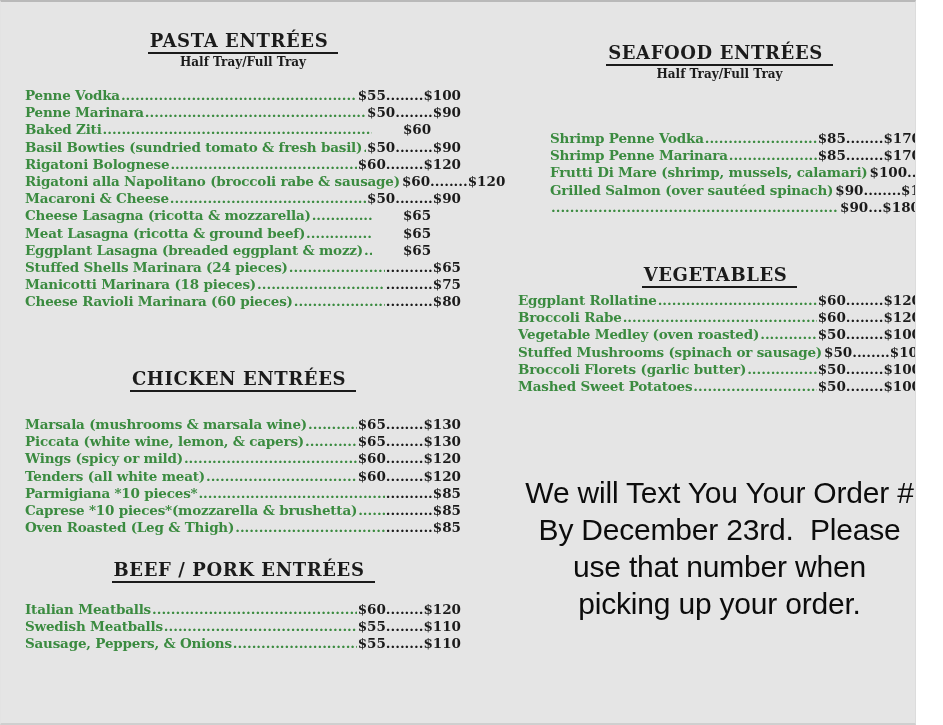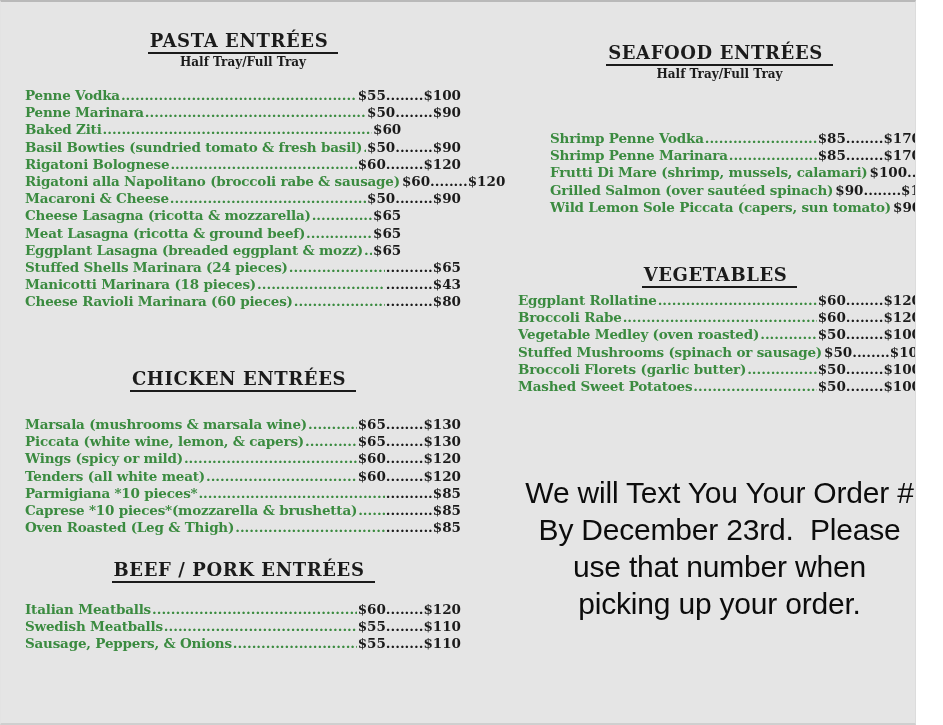--- a/index.html
+++ b/index.html
@@ -57,21 +57,21 @@
   .row {
     display: flex;
     align-items: baseline;
     line-height: 17.2px;
     font-size: 13.5px;
     font-weight: bold;
     white-space: nowrap;
   }
   .name   { flex: 0 0 auto; color: var(--green); letter-spacing: -0.2px; }
   .leader { flex: 1 1 auto; overflow: hidden; color: var(--green); margin: 0 1px; }
-  .cluster   { flex: 0 0 auto; color: #1b1b1b; text-align: left; }
+  .cluster   { flex: 0 0 auto; color: #1b1b1b; text-align: center; }
   .col-left  .cluster { min-width: 88px; }
   .col-right .cluster { min-width: 82px; }
   .sep       { color: #1b1b1b; }
   .price-end { flex: 0 0 auto; color: #1b1b1b; }
 
   .notice {
     position: absolute;
     top: 472px;
     left: -25px;
     right: -25px;
@@ -150,21 +150,21 @@
           <div class="row">
             <span class="name">Stuffed Shells Marinara (24 pieces)</span>
             <span class="leader">........................................................................................................................................................</span>
             <span class="sep">..........</span>
             <span class="price-end">$65</span>
           </div>
           <div class="row">
             <span class="name">Manicotti Marinara (18 pieces)</span>
             <span class="leader">........................................................................................................................................................</span>
             <span class="sep">..........</span>
-            <span class="price-end">$43</span>
+            <span class="price-end">$75</span>
           </div>
           <div class="row">
             <span class="name">Cheese Ravioli Marinara (60 pieces)</span>
             <span class="leader">........................................................................................................................................................</span>
             <span class="sep">..........</span>
             <span class="price-end">$80</span>
           </div>
         </div>
     </section>
 
@@ -261,21 +261,20 @@
             <span class="name">Frutti Di Mare (shrimp, mussels, calamari)</span>
             <span class="leader">........................................................................................................................................................</span>
             <span class="cluster"><span class="half">$100</span><span class="sep">.....</span><span class="full">$200</span></span>
           </div>
           <div class="row">
             <span class="name">Grilled Salmon (over sautéed spinach)</span>
             <span class="leader">........................................................................................................................................................</span>
             <span class="cluster"><span class="half">$90</span><span class="sep">........</span><span class="full">$180</span></span>
           </div>
           <div class="row">
-            <span class="name">Wild Lemon Sole Piccata (capers, sun tomato)</span>
             <span class="leader">........................................................................................................................................................</span>
             <span class="cluster"><span class="half">$90</span><span class="sep">...</span><span class="full">$180</span></span>
           </div>
         </div>
     </section>
 
     <section class="menu-section sec-vegetables">
       <div class="heading-wrap">
         <span class="heading">VEGETABLES</span>
       </div>

